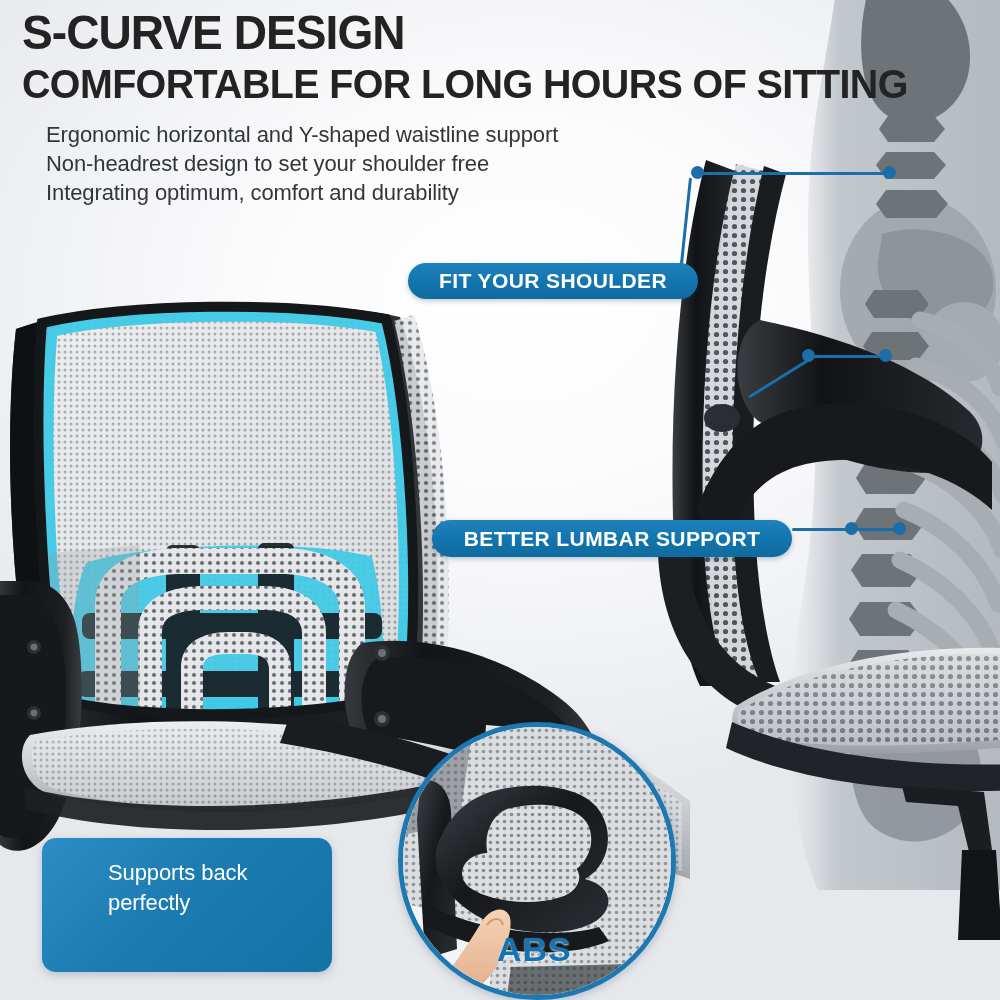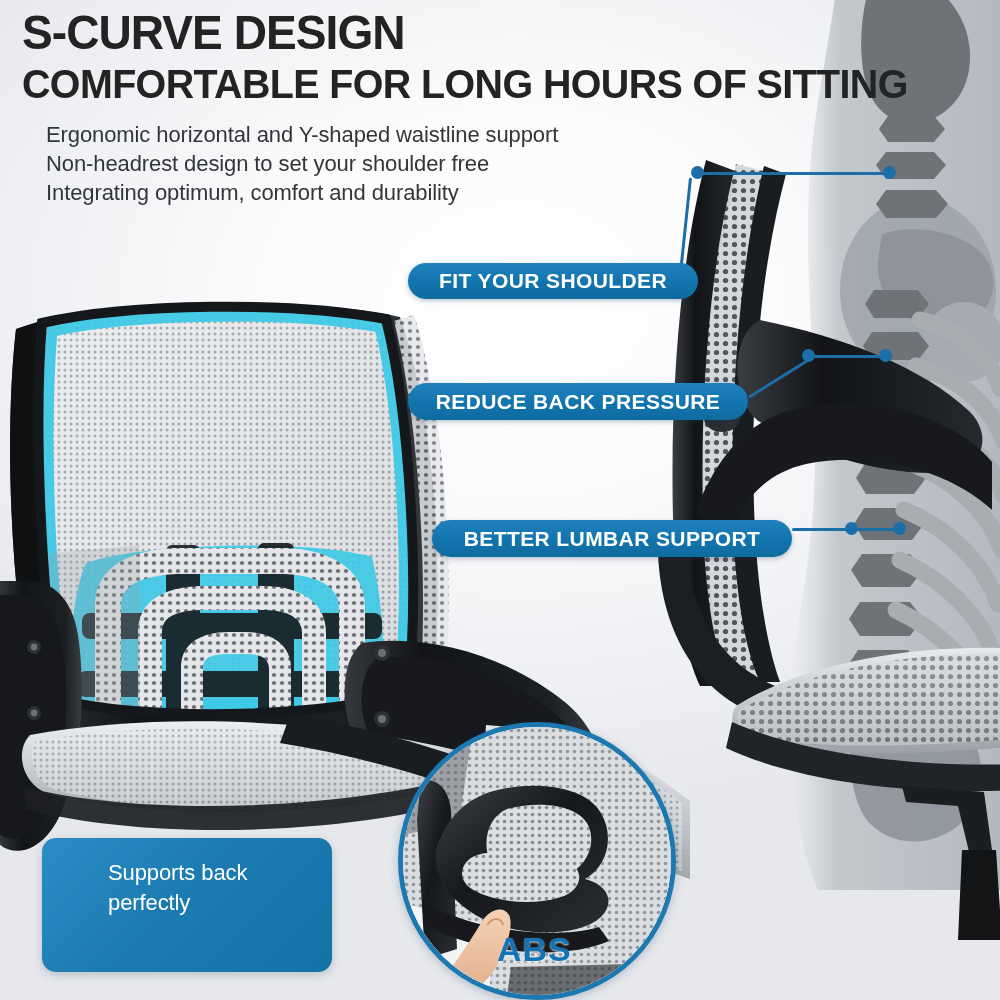--- a/index.html
+++ b/index.html
@@ -373,21 +373,20 @@
     <div class="cdot" style="left:879px;top:349px;"></div>
   </div>
 
   <div class="conn" style="left:0;top:0;width:1000px;height:1000px;">
     <div class="cline" style="left:792px;top:528px;width:108px;"></div>
     <div class="cdot" style="left:845px;top:522px;"></div>
     <div class="cdot" style="left:893px;top:522px;"></div>
   </div>
 
   <div id="badge-shoulder" class="badge nosel">FIT YOUR SHOULDER</div>
-  <div id="badge-pressure" class="badge nosel">REDUCE BACK PRESSURE</div>
   <div id="badge-lumbar" class="badge nosel">BETTER LUMBAR SUPPORT</div>
 
   <div id="callout">
     <div class="cl">Supports back perfectly</div>
   </div>
 
   <div class="hdr">
     <div class="title1 nosel">S-CURVE DESIGN</div>
     <div class="title2 nosel">COMFORTABLE FOR LONG HOURS OF SITTING</div>
     <div class="subs">

